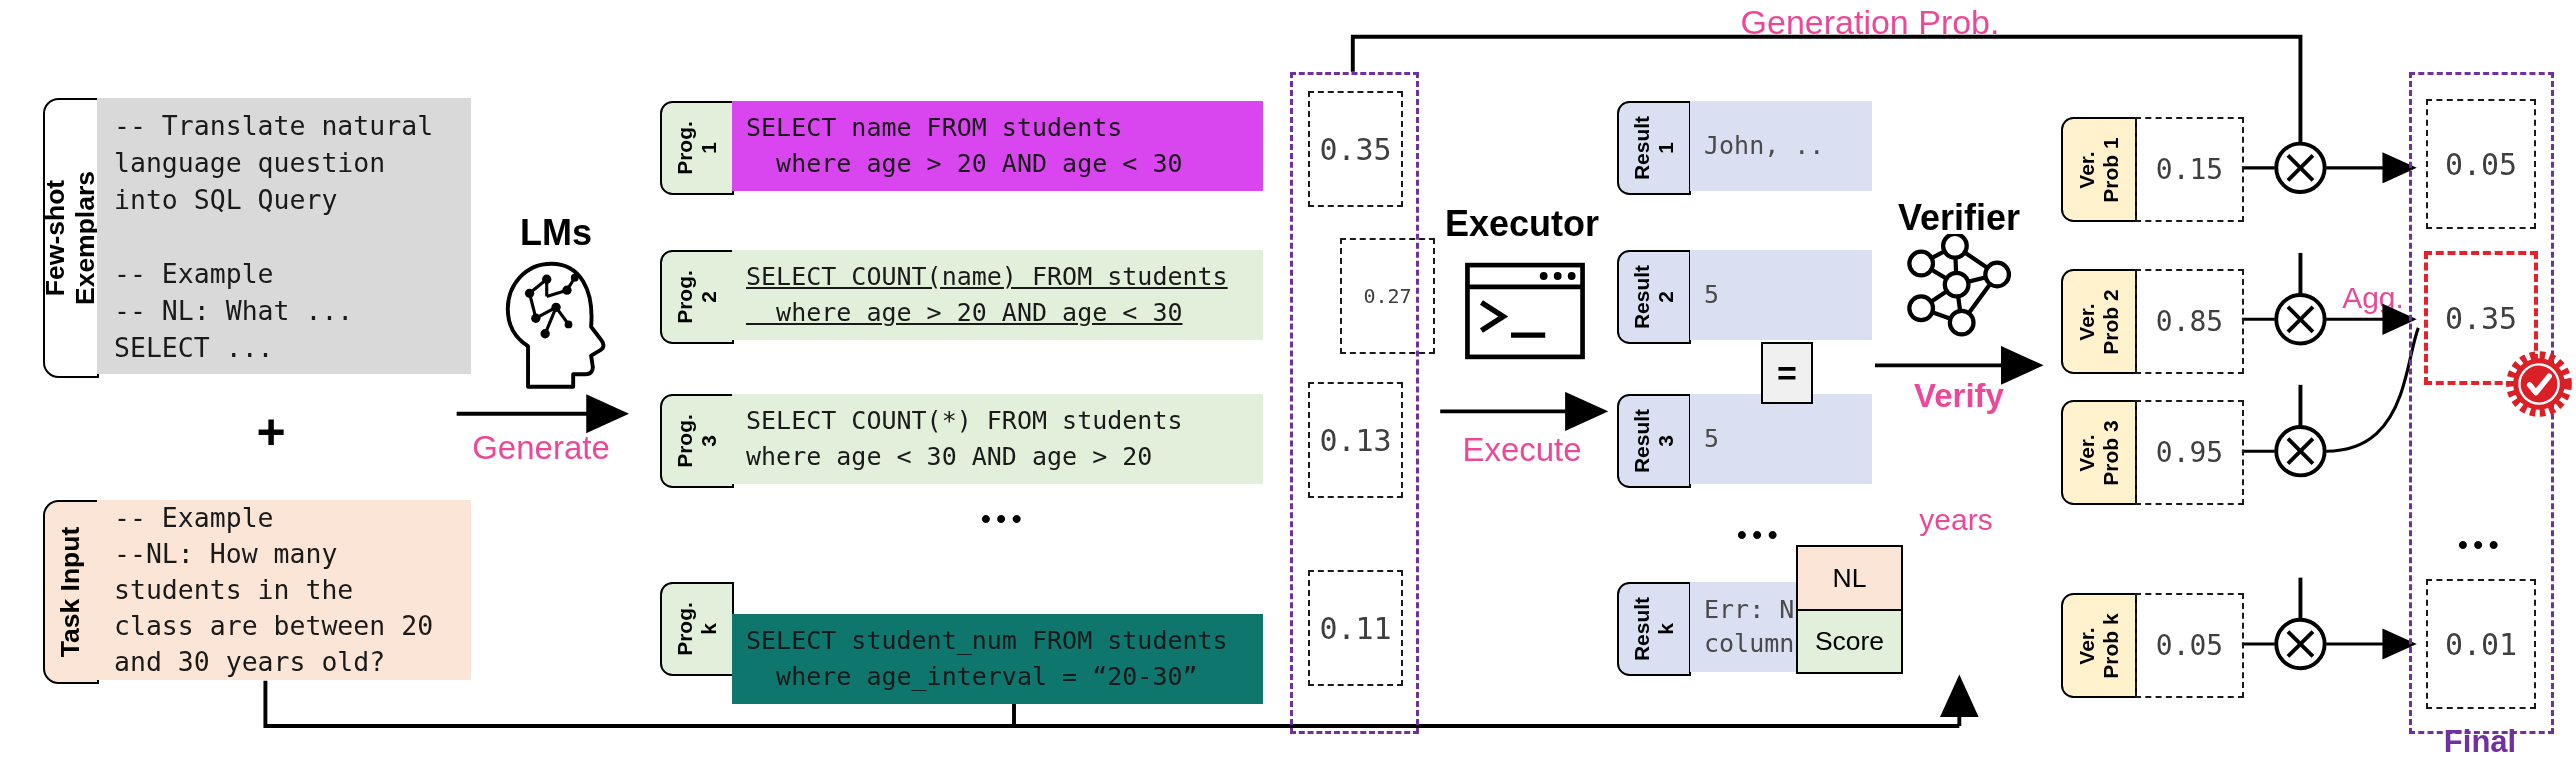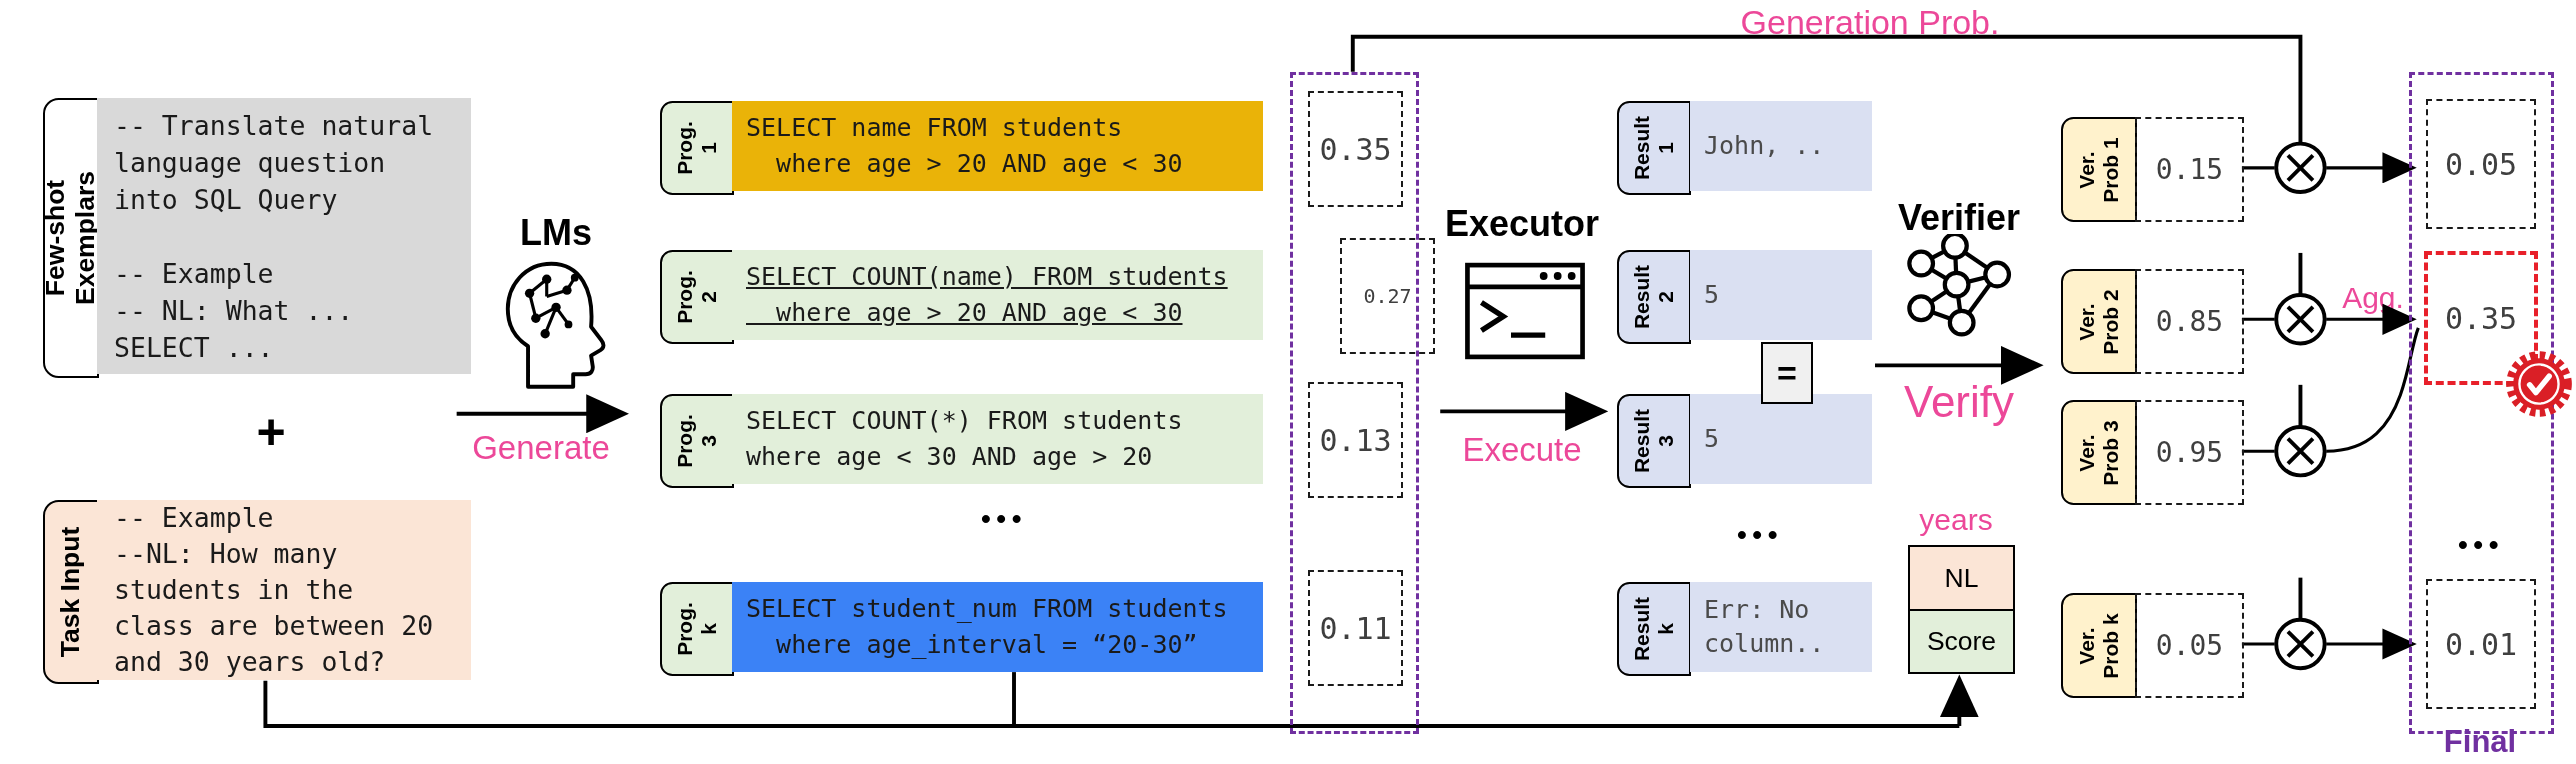--- a/index.html
+++ b/index.html
@@ -28,21 +28,21 @@
           font-family:"DejaVu Sans Mono",monospace;color:#3f3f3f;}
 
   .title{position:absolute;font-weight:bold;color:#000;}
   .plain{position:absolute;color:#ec4899;}
   .dots{position:absolute;font-weight:bold;font-size:28px;letter-spacing:5.5px;color:#000;}
 
   .equalsbox{position:absolute;left:1761px;top:342px;width:48px;height:58px;background:#f0f0f0;
              border:2.3px solid #000;display:flex;align-items:center;justify-content:center;
              font-size:34px;font-weight:bold;z-index:6;}
 
-  .nlcode{position:absolute;left:1908px;top:545px;width:103px;height:125px;border:2.3px solid #000;z-index:5;background:#fff;}
+  .nlcode{position:absolute;left:1796px;top:545px;width:103px;height:125px;border:2.3px solid #000;z-index:5;background:#fff;}
   .nlhalf{width:100%;height:62px;background:#fbe5d6;border-bottom:2.3px solid #000;display:flex;align-items:center;justify-content:center;font-size:26.5px;}
   .codehalf{width:100%;height:61px;background:#e2efda;display:flex;align-items:center;justify-content:center;font-size:26.5px;}
 
   svg.overlay{position:absolute;left:0;top:0;z-index:1;}
   .z2{z-index:2;}
   .z3{z-index:3;}
 </style>
 </head>
 <body>
 
@@ -166,21 +166,21 @@
       <circle cx="96" cy="24" r="5"></circle>
         <circle cx="88" cy="84" r="5"></circle>
     </g>
   </svg>
   <div class="plain center" style="left:541px;top:429px;font-size:33px;">Generate</div>
 
   <div class="rowtab z2" style="left:660px;top:101px;width:70px;height:90px;background:#e2efda;">
     <div class="vtext">Prog.
 1</div>
     </div>
-  <div class="fill codebox z2" style="left:732px;top:101px;width:531px;height:90px;background:#eab308;">
+  <div class="fill codebox z2" style="left:732px;top:101px;width:531px;height:90px;background:#d946ef;">
     <div class="mono pre" style="font-size:25px;line-height:36px;padding-left:14px;">SELECT name FROM students
   where age &gt; 20 AND age &lt; 30</div>
     </div>
 
   <div class="rowtab z2" style="left:660px;top:250px;width:70px;height:90px;background:#e2efda;">
     <div class="vtext">Prog.
 2</div>
     </div>
   <div class="fill codebox z2" style="left:732px;top:250px;width:531px;height:90px;background:#e2efda;text-decoration:underline;">
     <div class="mono pre" style="font-size:25px;line-height:36px;padding-left:14px;">SELECT COUNT(name) FROM students
@@ -195,21 +195,21 @@
     <div class="mono pre" style="font-size:25px;line-height:36px;padding-left:14px;">SELECT COUNT(*) FROM students
 where age &lt; 30 AND age &gt; 20</div>
     </div>
 
   <div class="dots center" style="left:1004px;top:503px;">•••</div>
 
   <div class="rowtab z2" style="left:660px;top:582px;width:70px;height:90px;background:#e2efda;">
     <div class="vtext">Prog.
 k</div>
     </div>
-  <div class="fill codebox z2" style="left:732px;top:582px;width:531px;height:90px;background:#3b82f6;">
+  <div class="fill codebox z2" style="left:732px;top:614px;width:531px;height:90px;background:#0f766e;">
     <div class="mono pre" style="font-size:25px;line-height:36px;padding-left:14px;">SELECT student_num FROM students
   where age_interval = “20-30”</div>
     </div>
 
   <div class="purplebox z2" style="left:1290px;top:72px;width:123px;height:656px;"></div>
   <div class="dashbox z3" style="left:1308px;top:91px;width:91px;height:112px;font-size:30px;">0.35</div>
   <div class="dashbox z3" style="left:1340px;top:238px;width:91px;height:112px;font-size:20px;">0.27</div>
   <div class="dashbox z3" style="left:1308px;top:382px;width:91px;height:112px;font-size:30px;">0.13</div>
   <div class="dashbox z3" style="left:1308px;top:570px;width:91px;height:112px;font-size:30px;">0.11</div>
 
@@ -277,21 +277,21 @@
     </g>
     <g fill="#fff" stroke="#000" stroke-width="5">
       <circle cx="20" cy="35" r="14"></circle>
         <circle cx="20" cy="88" r="14"></circle>
         <circle cx="60" cy="14" r="14"></circle>
       <circle cx="62" cy="60" r="14"></circle>
         <circle cx="110" cy="48" r="14"></circle>
         <circle cx="68" cy="105" r="14"></circle>
     </g>
   </svg>
-  <div class="plain center" style="left:1959px;top:377px;font-size:44px;">Verify</div>
+  <div class="plain center" style="left:1959px;top:377px;font-size:33px;font-weight:bold;">Verify</div>
   <div class="plain center" style="left:1956px;top:503px;font-size:30px;">years</div>
   <div class="nlcode">
     <div class="nlhalf">NL</div>
     <div class="codehalf">Score</div>
   </div>
 
   <div class="rowtab z2" style="left:2061px;top:117px;width:72px;height:101px;background:#fff2cc;">
     <div class="vtext">Ver.
 Prob 1</div>
     </div>

